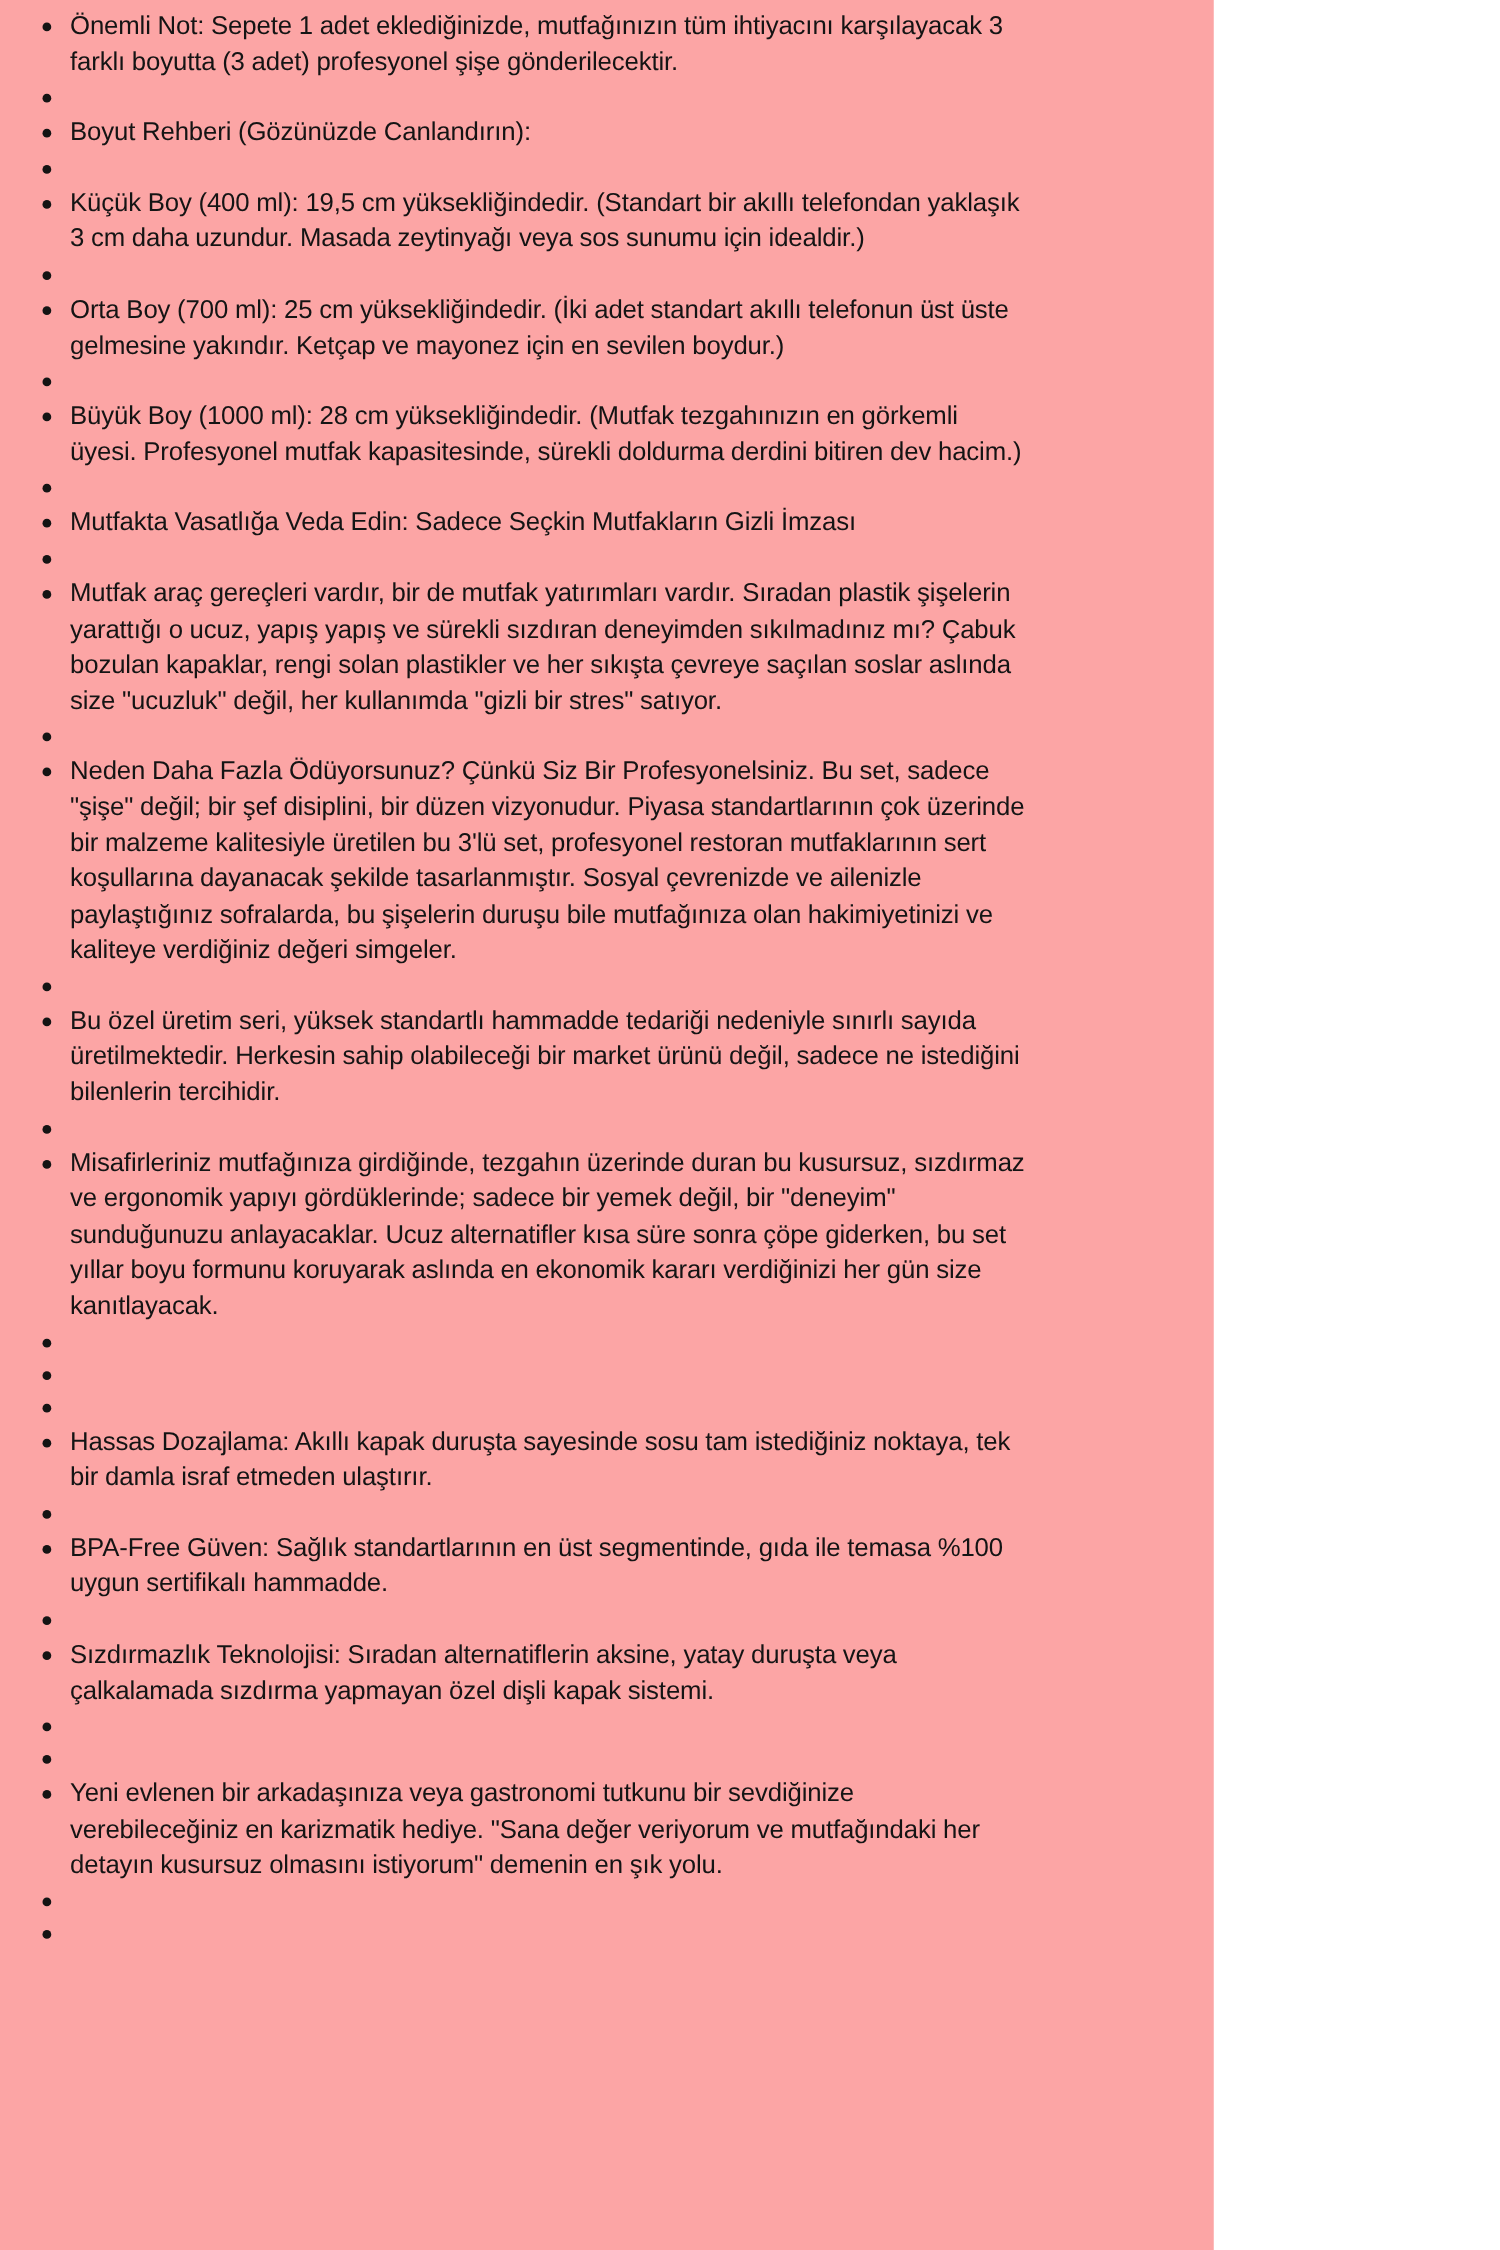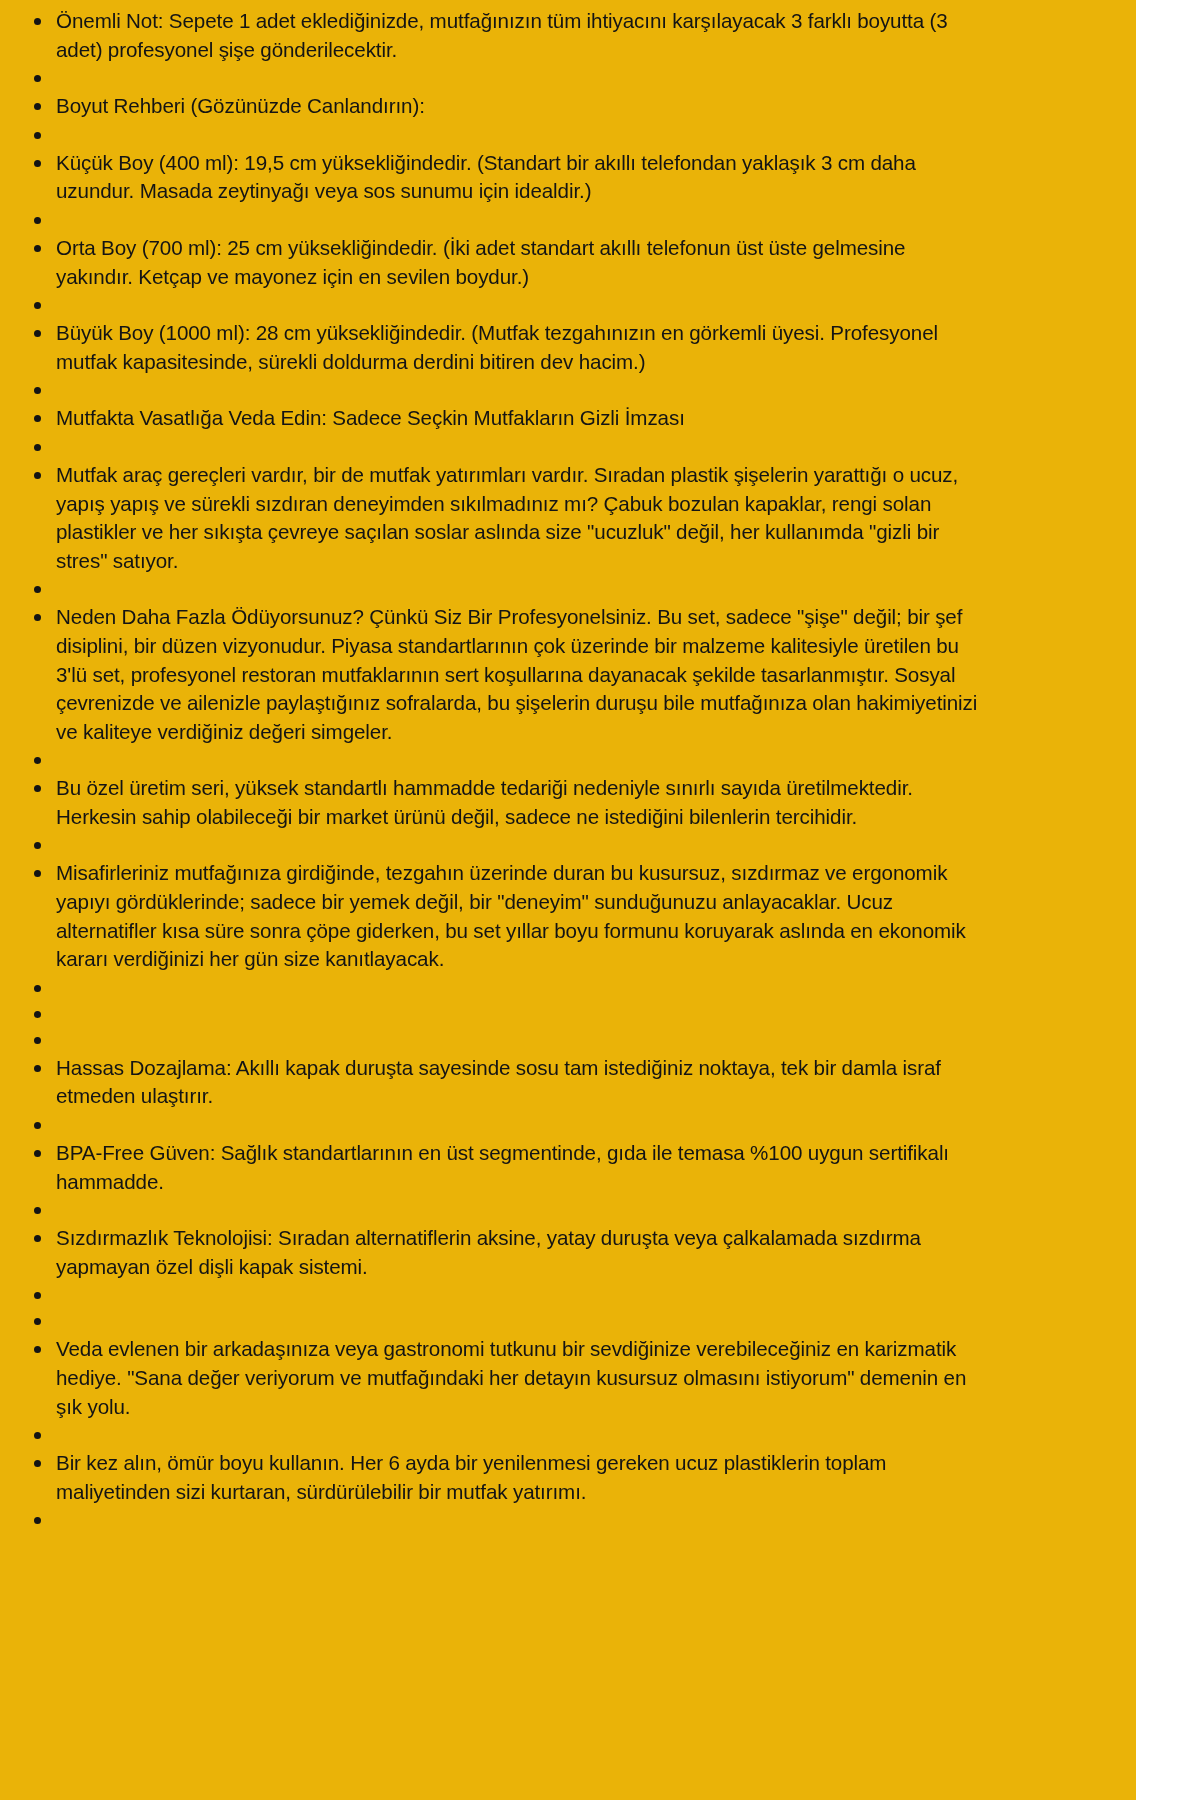--- a/index.html
+++ b/index.html
@@ -10,24 +10,24 @@
   }
   body {
     width: 1200px;
     height: 1800px;
     overflow: hidden;
     font-family: "Liberation Sans", sans-serif;
     color: #1a1a1a;
   }
   .page {
     box-sizing: border-box;
-    width: 1136px;
+    width: 971px;
     height: 1800px;
     padding: 6px 150px 0 18px;
-    background: #eab308;
+    background: #fca5a5;
   }
   ul.bullet-list {
     list-style: none;
     margin: 0;
     padding: 0;
   }
   li.bullet-item {
     position: relative;
     padding-left: 38px;
     margin: 0;
@@ -88,18 +88,17 @@
       <li class="bullet-item spacer"></li>
       <li class="bullet-item spacer"></li>
       <li class="bullet-item spacer"></li>
       <li class="bullet-item text">Hassas Dozajlama: Akıllı kapak duruşta sayesinde sosu tam istediğiniz noktaya, tek bir damla israf etmeden ulaştırır.</li>
       <li class="bullet-item spacer"></li>
       <li class="bullet-item text">BPA-Free Güven: Sağlık standartlarının en üst segmentinde, gıda ile temasa %100 uygun sertifikalı hammadde.</li>
       <li class="bullet-item spacer"></li>
       <li class="bullet-item text">Sızdırmazlık Teknolojisi: Sıradan alternatiflerin aksine, yatay duruşta veya çalkalamada sızdırma yapmayan özel dişli kapak sistemi.</li>
       <li class="bullet-item spacer"></li>
       <li class="bullet-item spacer"></li>
-      <li class="bullet-item text">Veda evlenen bir arkadaşınıza veya gastronomi tutkunu bir sevdiğinize verebileceğiniz en karizmatik hediye. "Sana değer veriyorum ve mutfağındaki her detayın kusursuz olmasını istiyorum" demenin en şık yolu.</li>
+      <li class="bullet-item text">Yeni evlenen bir arkadaşınıza veya gastronomi tutkunu bir sevdiğinize verebileceğiniz en karizmatik hediye. "Sana değer veriyorum ve mutfağındaki her detayın kusursuz olmasını istiyorum" demenin en şık yolu.</li>
       <li class="bullet-item spacer"></li>
-      <li class="bullet-item text">Bir kez alın, ömür boyu kullanın. Her 6 ayda bir yenilenmesi gereken ucuz plastiklerin toplam maliyetinden sizi kurtaran, sürdürülebilir bir mutfak yatırımı.</li>
       <li class="bullet-item spacer"></li>
     </ul>
 </div>
 
 </body></html>

